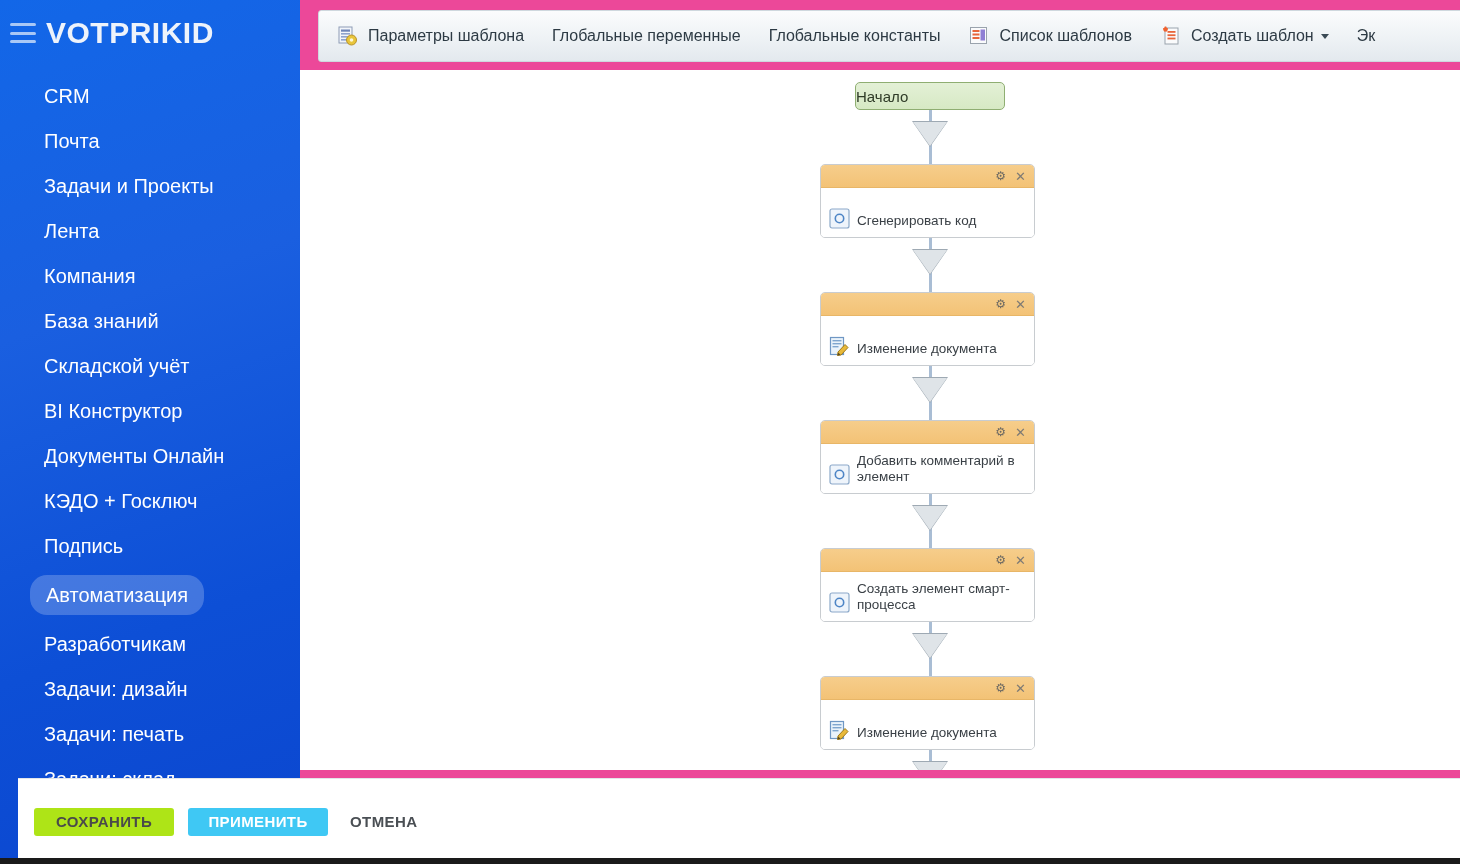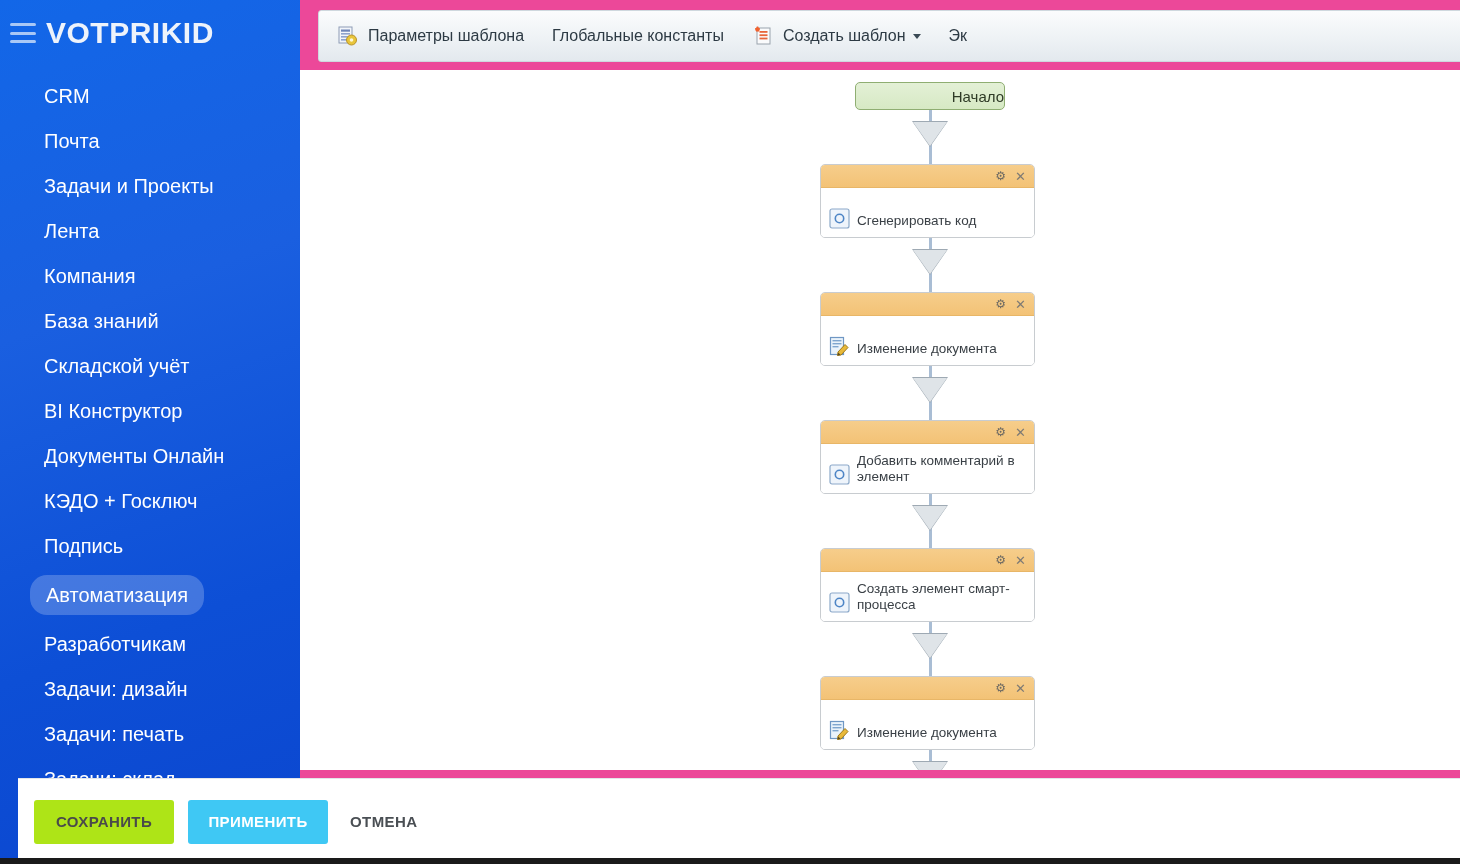--- a/index.html
+++ b/index.html
@@ -142,21 +142,21 @@
     position: absolute;
     left: 520px;
     top: 12px;
     width: 220px;
   }
   .term {
     width: 150px;
     margin: 0 auto;
     height: 28px;
     line-height: 28px;
-    text-align: right;
+    text-align: left;
     font-size: 15px;
     color: #2f3b27;
     background: linear-gradient(to bottom, #e3f0d6 0%, #d6e9c4 100%);
     border: 1px solid #8fae72;
     border-radius: 5px;
     box-sizing: border-box;
   }
   .connector {
     width: 220px;
     height: 54px;
@@ -249,21 +249,21 @@
     width: 1442px;
     height: 86px;
     background: #ffffff;
     border-top: 1px solid #e2e6ea;
     display: flex;
     align-items: center;
     padding-left: 16px;
     box-sizing: border-box;
   }
   .btn {
-    height: 44px;
+    height: 28px;
     min-width: 140px;
     border: none;
     border-radius: 3px;
     font-size: 15px;
     font-weight: bold;
     letter-spacing: 0.4px;
     cursor: pointer;
     font-family: "Liberation Sans", sans-serif;
     margin-right: 14px;
   }
@@ -331,25 +331,40 @@
             <rect x="4" y="8" width="9" height="1.6" fill="#8fa3cc"></rect>
             <rect x="4" y="11" width="9" height="1.6" fill="#8fa3cc"></rect>
             <rect x="4" y="14" width="6" height="1.6" fill="#8fa3cc"></rect>
             <circle cx="14.5" cy="15" r="5" fill="#e8c53a" stroke="#b9932a" stroke-width="1"></circle>
             <circle cx="14.5" cy="15" r="1.8" fill="#fdf6d8"></circle>
           </svg>
         </span>
         <span>Параметры шаблона</span>
       </div>
 
+      <div class="tb-item">
+        <span>Глобальные переменные</span>
+      </div>
 
       <div class="tb-item">
         <span>Глобальные константы</span>
       </div>
 
+      <div class="tb-item">
+        <span class="tb-icon">
+          <svg width="22" height="22" viewBox="0 0 22 22">
+            <rect x="2.5" y="2.5" width="16" height="16" fill="#fafbfc" stroke="#9aa3ad" stroke-width="1"></rect>
+            <rect x="4.5" y="5" width="7" height="2" fill="#e8653a"></rect>
+            <rect x="4.5" y="8.5" width="7" height="2" fill="#e8653a"></rect>
+            <rect x="4.5" y="12" width="7" height="2" fill="#e8653a"></rect>
+            <rect x="12.5" y="4.5" width="4.5" height="11" fill="#8f7fd4"></rect>
+          </svg>
+        </span>
+        <span>Список шаблонов</span>
+      </div>
 
       <div class="tb-item">
         <span class="tb-icon">
           <svg width="22" height="22" viewBox="0 0 22 22">
             <rect x="5" y="3" width="13" height="16" fill="#fafbfc" stroke="#9aa3ad" stroke-width="1"></rect>
             <rect x="7.5" y="6" width="8" height="1.8" fill="#e8653a"></rect>
             <rect x="7.5" y="9.3" width="8" height="1.8" fill="#e8653a"></rect>
             <rect x="7.5" y="12.6" width="8" height="1.8" fill="#e8653a"></rect>
             <path d="M4 3 L7 6 M7 3 L4 6" stroke="#f0622f" stroke-width="2"></path>
             <path d="M5.5 1.5 L5.5 6.5 M3 4 L8 4" stroke="#f0622f" stroke-width="1.6"></path>

